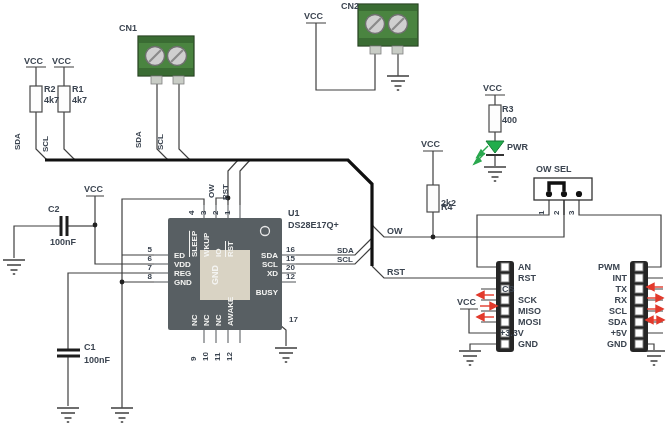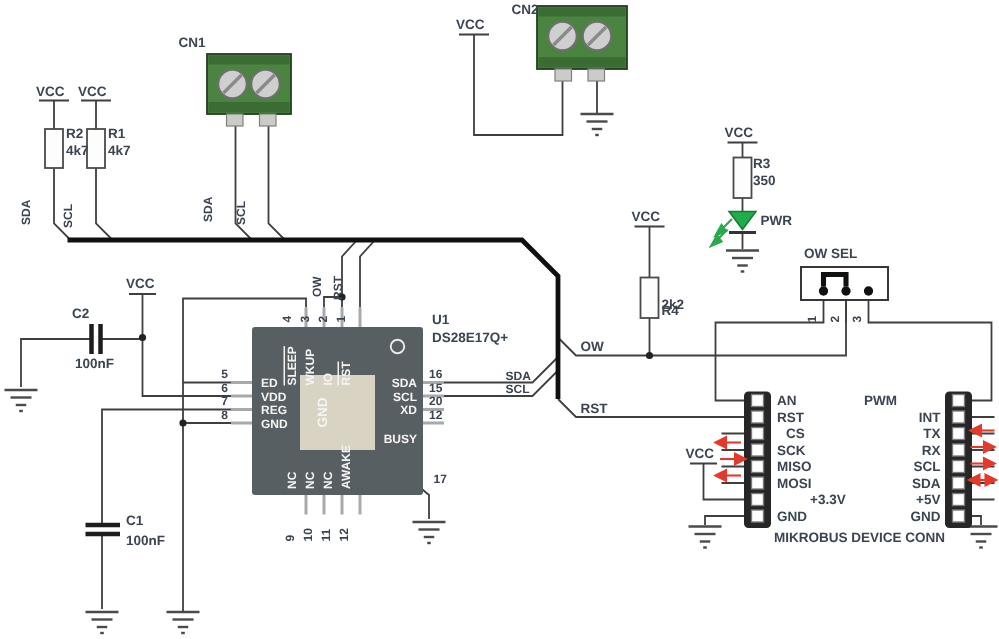--- a/index.html
+++ b/index.html
@@ -245,21 +245,21 @@
 <span class="lbl" style="left:457px;top:297px">VCC</span>
 
 <span class="lbl" style="left:119px;top:23px">CN1</span>
 <span class="lbl" style="left:341px;top:1px">CN2</span>
 
 <span class="lbl" style="left:44px;top:84px">R2</span>
 <span class="lbl" style="left:44px;top:95px">4k7</span>
 <span class="lbl" style="left:72px;top:84px">R1</span>
 <span class="lbl" style="left:72px;top:95px">4k7</span>
 <span class="lbl" style="left:502px;top:104px">R3</span>
-<span class="lbl" style="left:502px;top:115px">350</span>
+<span class="lbl" style="left:502px;top:115px">400</span>
 <span class="lbl" style="left:441px;top:202px">R4</span>
 <span class="lbl" style="left:441px;top:198px">2k2</span>
 
 <span class="lbl" style="left:48px;top:204px">C2</span>
 <span class="lbl" style="left:50px;top:237px">100nF</span>
 <span class="lbl" style="left:84px;top:342px">C1</span>
 <span class="lbl" style="left:84px;top:355px">100nF</span>
 
 <span class="lbl" style="left:507px;top:142px">PWR</span>
 <span class="lbl" style="left:536px;top:164px">OW SEL</span>
@@ -315,29 +315,28 @@
 <span class="lbl rot" style="left:210px;top:353px">10</span>
 <span class="lbl rot" style="left:222px;top:353px">11</span>
 <span class="lbl rot" style="left:234px;top:353px">12</span>
 <span class="lbl rot white" style="left:199px;top:318px">NC</span>
 <span class="lbl rot white" style="left:211px;top:318px">NC</span>
 <span class="lbl rot white" style="left:223px;top:318px">NC</span>
 <span class="lbl rot white" style="left:235px;top:318px">AWAKE</span>
 
 <span class="lbl" style="left:518px;top:262px">AN</span>
 <span class="lbl" style="left:518px;top:273px">RST</span>
-<span class="lbl" style="left:524px;top:284px">CS</span>
+<span class="lbl" style="left:502px;top:284px">CS</span>
 <span class="lbl" style="left:518px;top:295px">SCK</span>
 <span class="lbl" style="left:518px;top:306px">MISO</span>
 <span class="lbl" style="left:518px;top:317px">MOSI</span>
-<span class="lbl" style="left:540px;top:328px">+3.3V</span>
+<span class="lbl" style="left:500px;top:328px">+3.3V</span>
 <span class="lbl" style="left:518px;top:339px">GND</span>
-<span class="lbl rt" style="left:548px;top:262px;width:50px">PWM</span>
+<span class="lbl rt" style="left:570px;top:262px;width:50px">PWM</span>
 <span class="lbl rt" style="left:577px;top:273px;width:50px">INT</span>
 <span class="lbl rt" style="left:577px;top:284px;width:50px">TX</span>
 <span class="lbl rt" style="left:577px;top:295px;width:50px">RX</span>
 <span class="lbl rt" style="left:577px;top:306px;width:50px">SCL</span>
 <span class="lbl rt" style="left:577px;top:317px;width:50px">SDA</span>
 <span class="lbl rt" style="left:577px;top:328px;width:50px">+5V</span>
 <span class="lbl rt" style="left:577px;top:339px;width:50px">GND</span>
-<span class="lbl ctr" style="left:488px;top:353px;width:170px">MIKROBUS DEVICE CONN</span>
 
 </div>
 
 </body></html>

